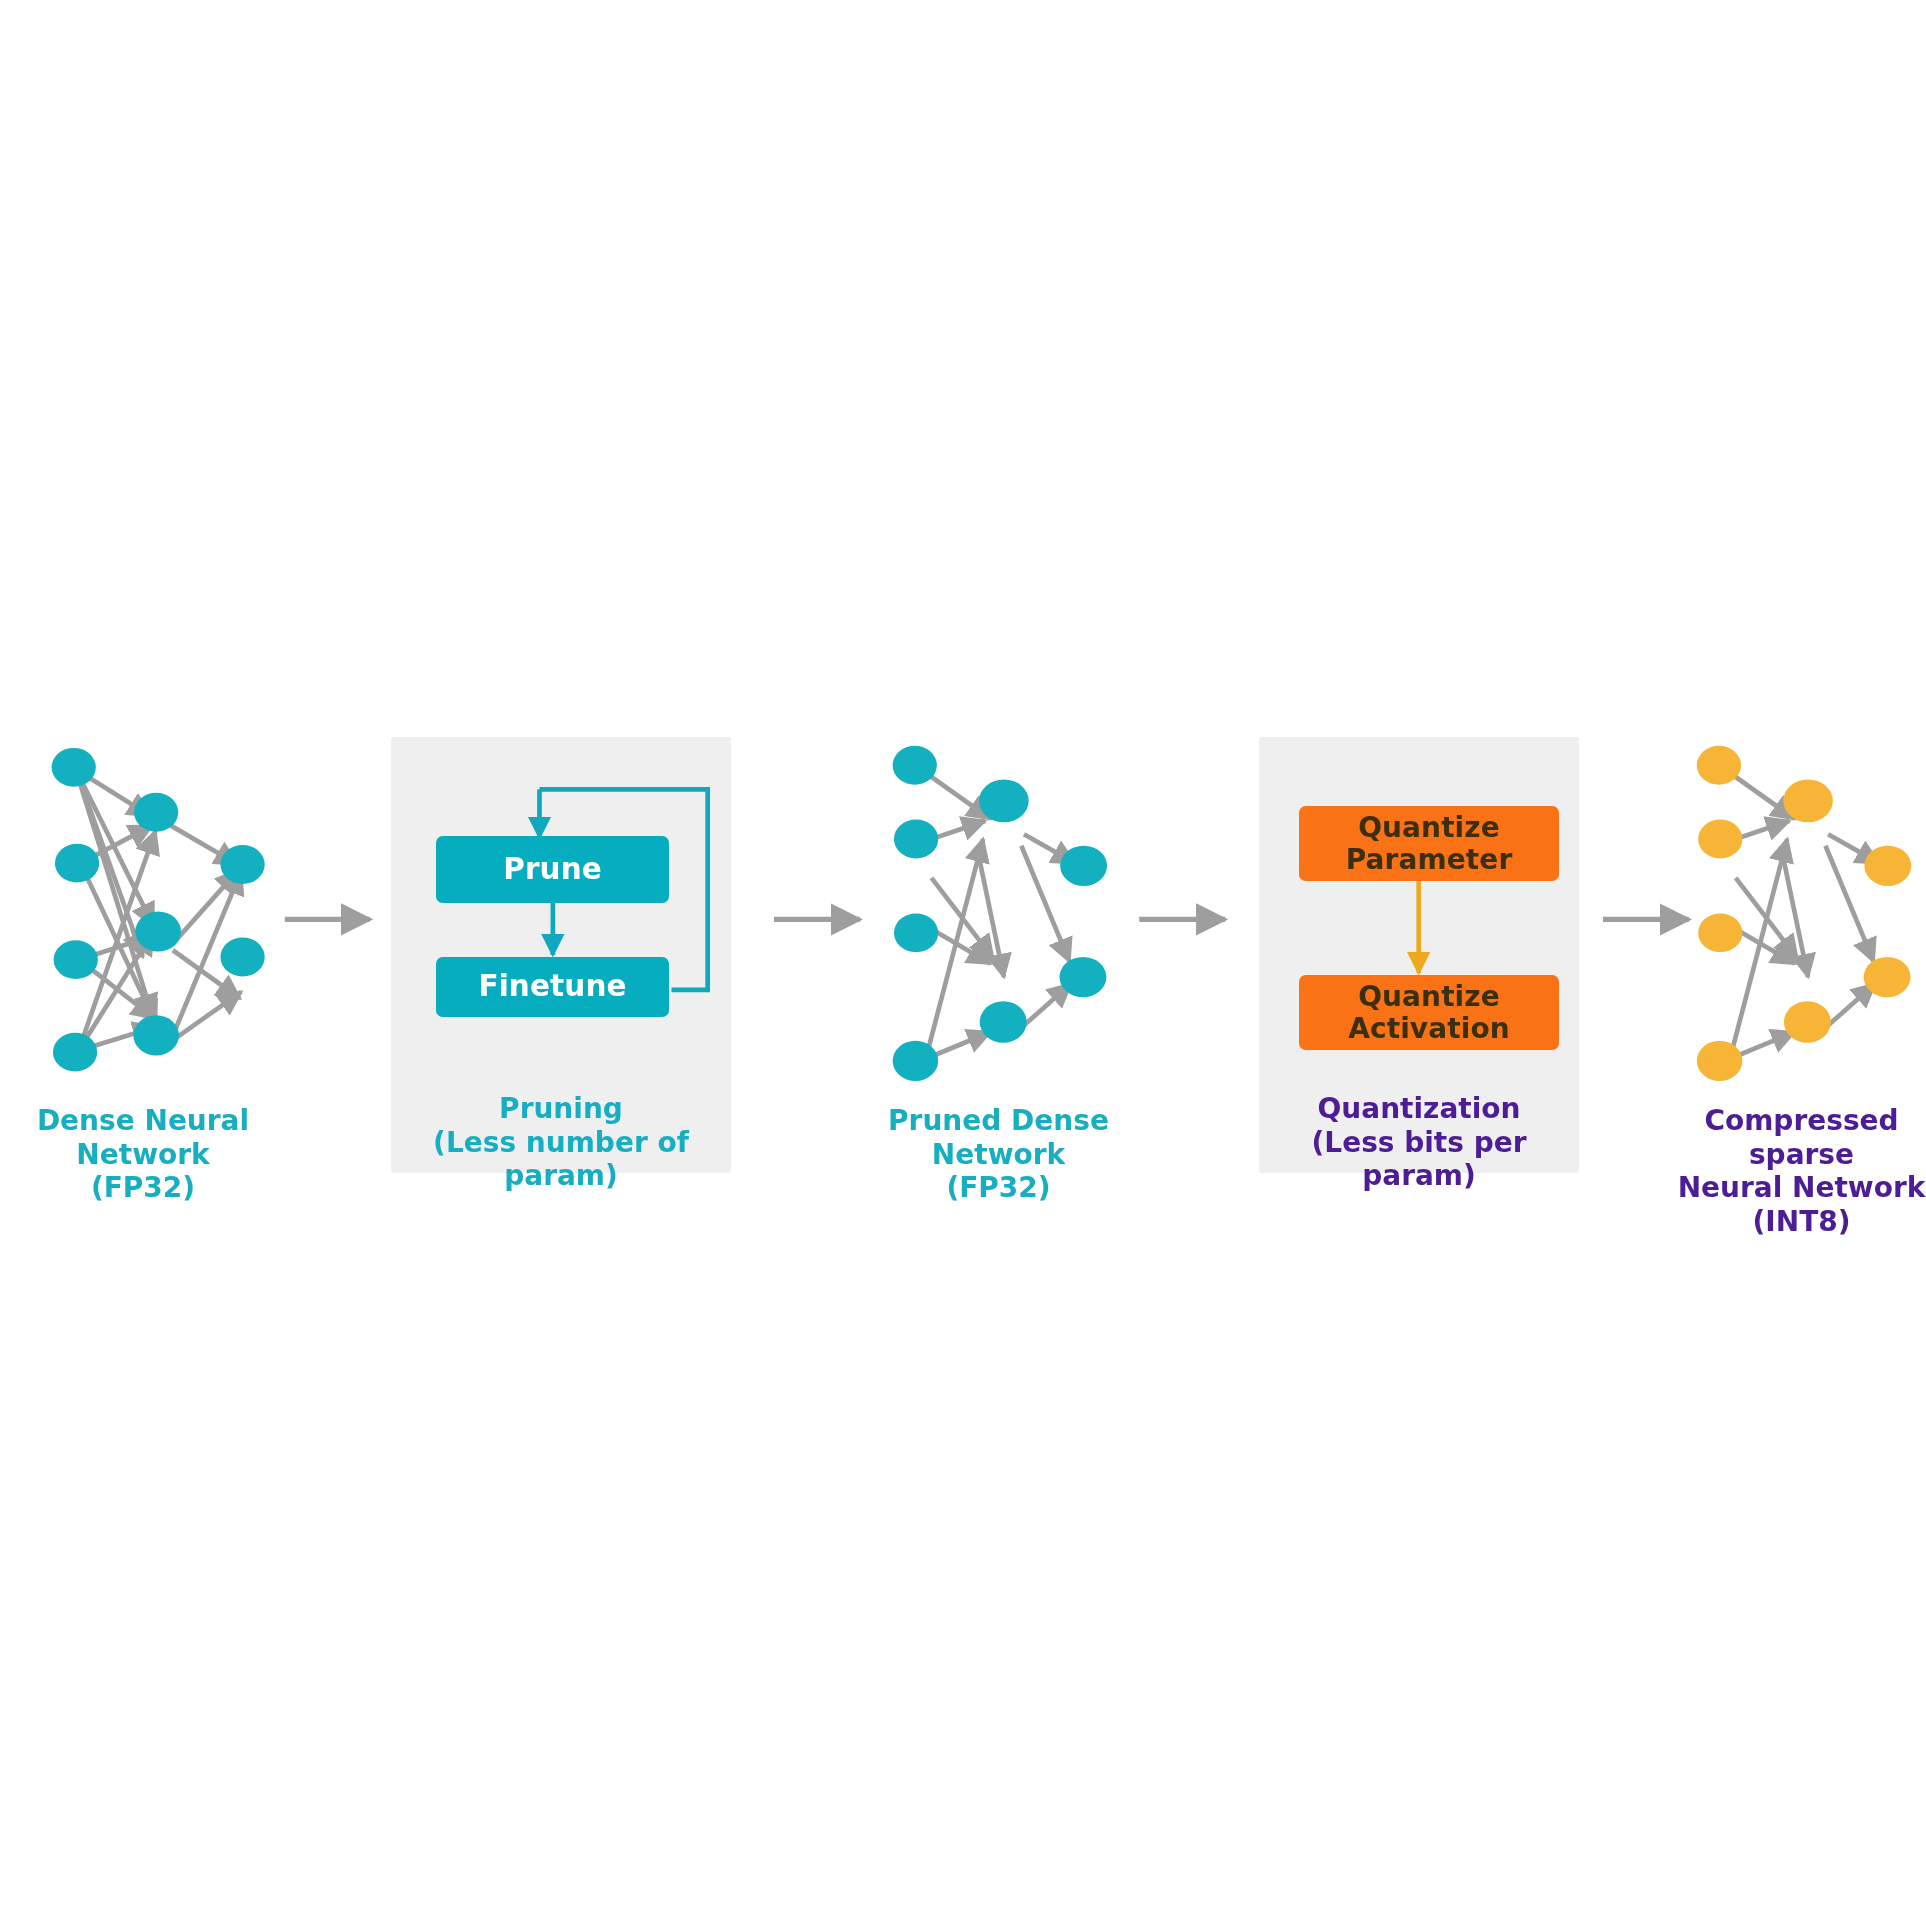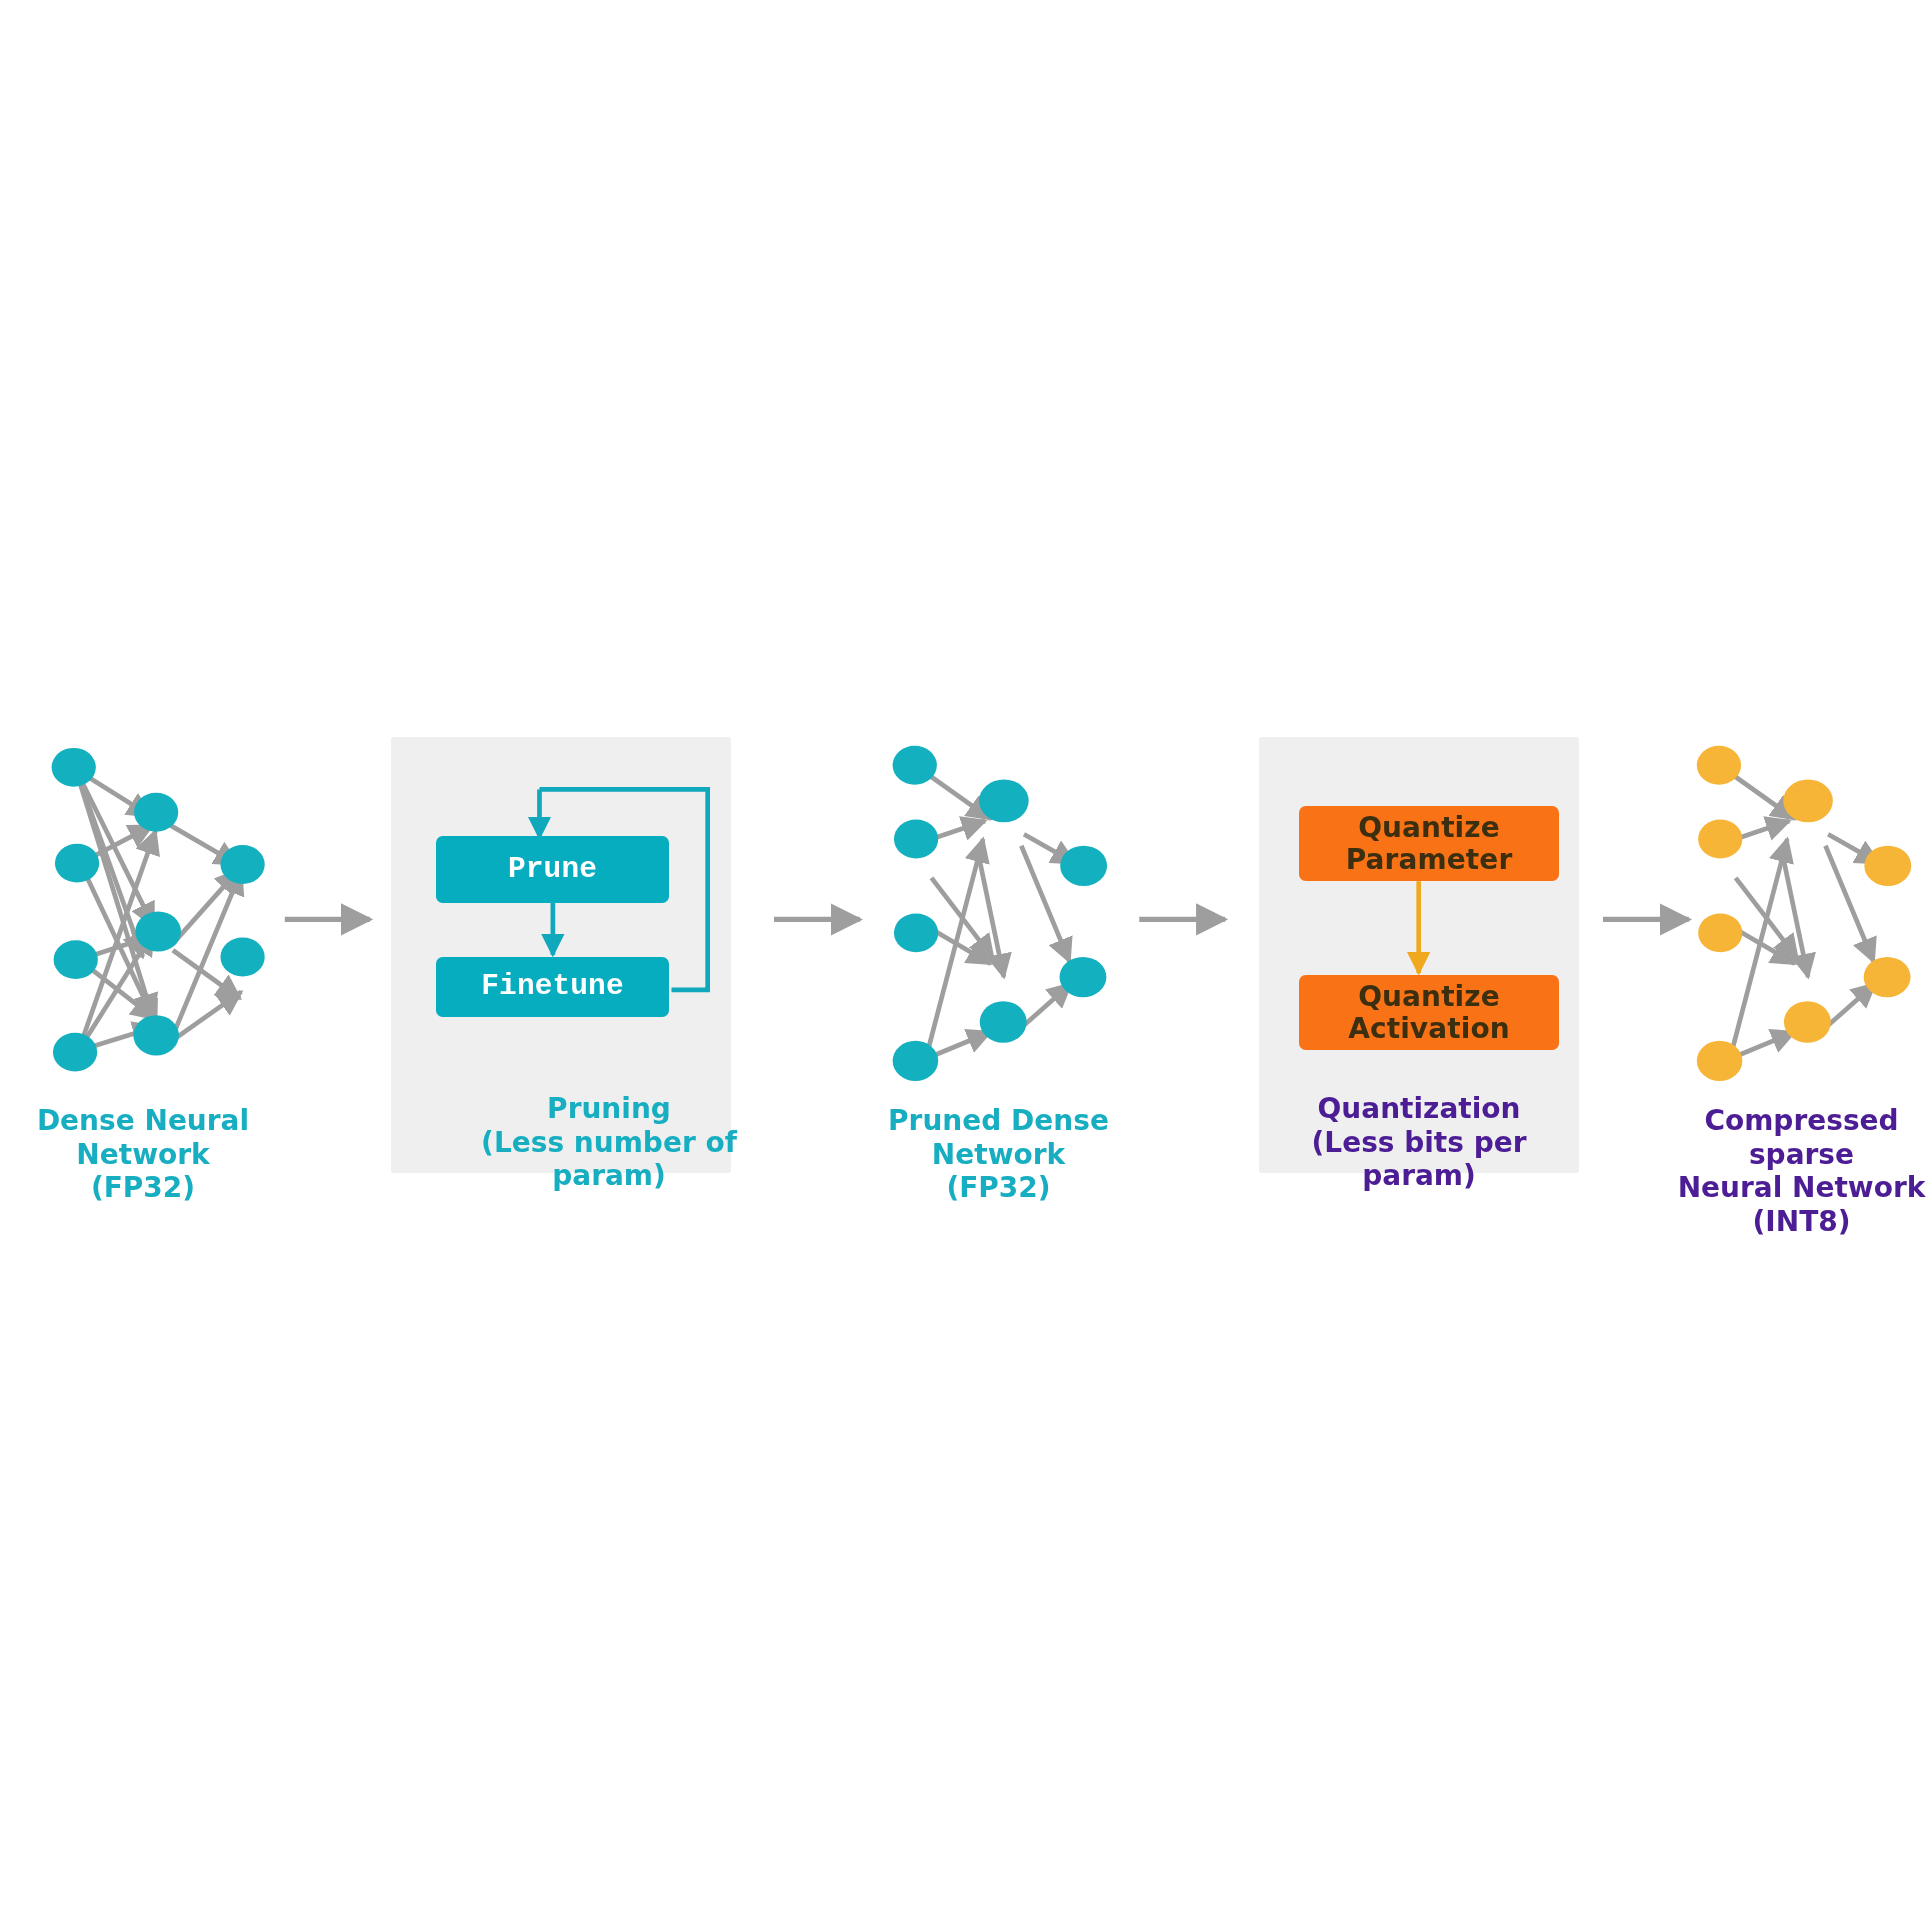--- a/index.html
+++ b/index.html
@@ -32,21 +32,20 @@
     justify-content: center;
     text-align: center;
     line-height: 1.12;
     font-weight: bold;
     letter-spacing: 0.1px;
   }
   .proc-box.teal {
     background: #05ADBF;
     color: #ffffff;
     font-size: 29.5px;
-    font-family: Liberation Mono, monospace;
   }
   .proc-box.amber {
     background: #f97316;
     color: #3b2f10;
     font-size: 28px;
   }
   .caption {
     position: absolute;
     text-align: center;
     font-weight: bold;
@@ -194,21 +193,21 @@
   </svg>
 
   <div class="proc-box teal" style="left:436px; top:836px; width:233px; height:67px;">
     <span>Prune</span>
   </div>
 
   <div class="proc-box teal" style="left:436px; top:957px; width:233px; height:60px;">
     <span>Finetune</span>
   </div>
 
-  <div class="caption teal" style="left:391px; top:1092px; width:340px;margin-left:48px;">Pruning
+  <div class="caption teal" style="left:391px; top:1092px; width:340px;">Pruning
 (Less number of param)</div>
 
   <div class="graybox" style="left:1259px; top:737px; width:320px; height:436px;"></div>
 
   <svg class="layer" width="1926" height="1926" viewBox="0 0 2874 2874">
     <path d="M 2117 1315 L 2117 1452" stroke="#F0A91E" stroke-width="7" fill="none" marker-end="url(#ah-amber)"></path>
   </svg>
 
   <div class="proc-box amber" style="left:1299px; top:806px; width:260px; height:75px;">
     <span style="white-space:pre-line;">Quantize

